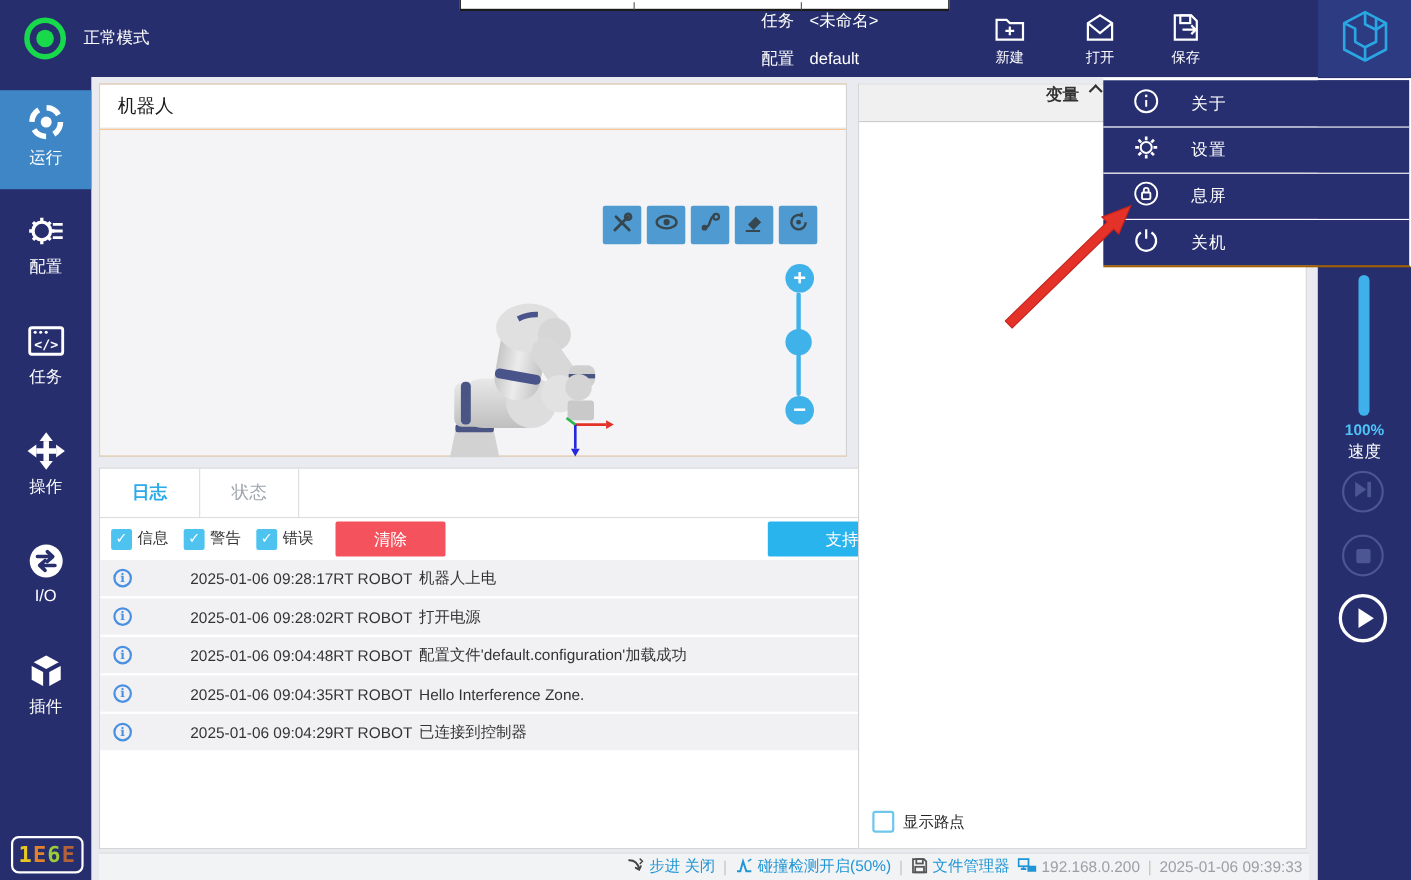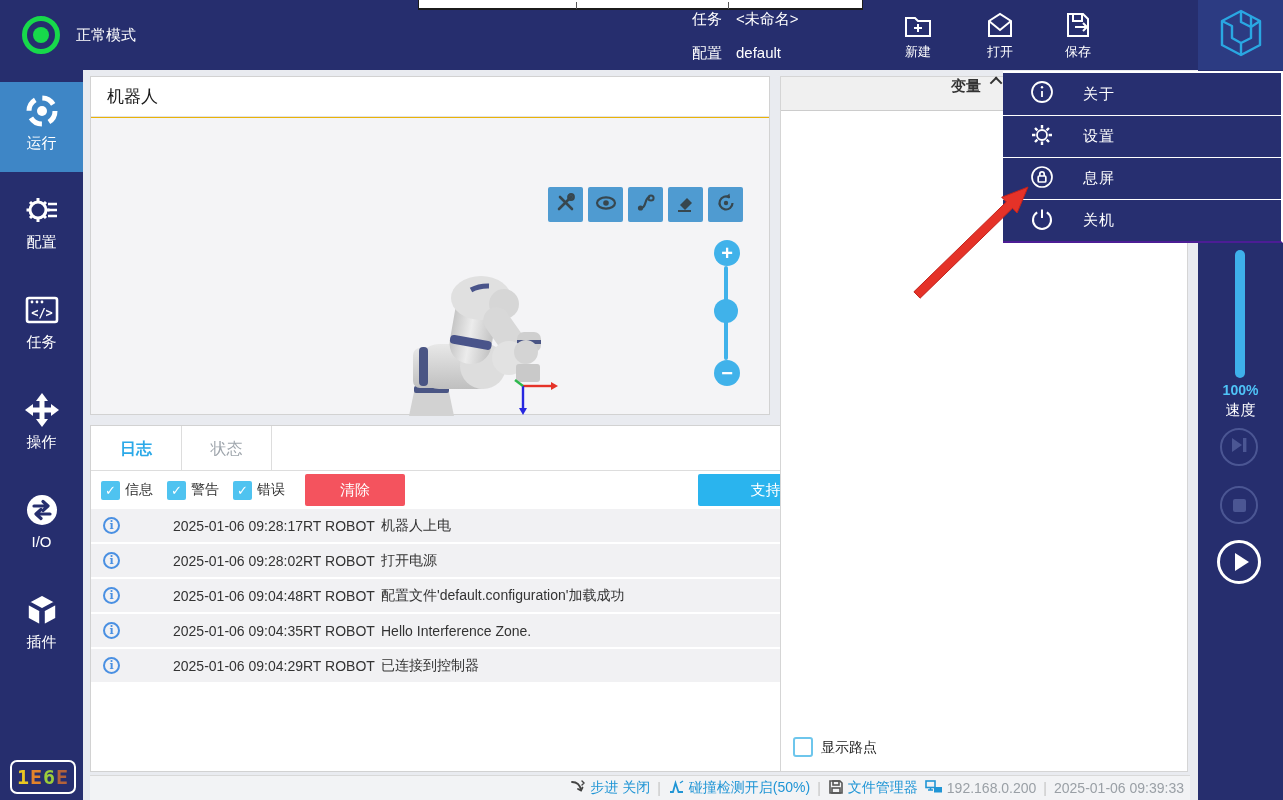--- a/index.html
+++ b/index.html
@@ -29,21 +29,21 @@
   .sb-item.active { background:#3e86c6; }
   .sb-item svg { display:block; margin:10px auto 4px auto; }
   .sb-label { font-size:15px; }
   #sb-badge { position:absolute; left:10px; top:690px; width:66px; height:34px; border:2px solid #fff;
     border-radius:7px; display:flex; align-items:center; justify-content:center;
     font-family:"DejaVu Sans Mono",monospace; font-size:20px; font-weight:bold; letter-spacing:1px; }
   #sb-badge span:nth-child(1){color:#e9c722;} #sb-badge span:nth-child(2){color:#e2832b;}
   #sb-badge span:nth-child(3){color:#9ccc3a;} #sb-badge span:nth-child(4){color:#b3623a;}
 
   
-  #robot-panel { position:absolute; left:90px; top:76px; width:680px; height:339px; background:#eab308;
+  #robot-panel { position:absolute; left:90px; top:76px; width:680px; height:339px; background:#fdba74;
     border:1px solid #d2d2d2; }
   #rp-header { height:40px; line-height:40px; padding-left:16px; font-size:17px; color:#1a1a1a;
     border-bottom:1px solid #e3e3e3; background:#fff; }
   #rp-viewport { position:absolute; left:0; top:41px; right:0; bottom:0; background:#f4f4f6; }
   .vp-btn { position:absolute; top:69px; width:35px; height:35px; background:#4f9bd1; border-radius:2px;
     display:flex; align-items:center; justify-content:center; cursor:pointer; }
   .zoom-circle { position:absolute; width:26px; height:26px; border-radius:50%; background:#40b2ea;
     color:#fff; font-size:20px; font-weight:bold; display:flex; align-items:center; justify-content:center;
     cursor:pointer; line-height:1; }
   #zoom-track { position:absolute; left:633px; top:148px; width:4px; height:94px; background:#40b2ea; border-radius:2px; }
@@ -76,21 +76,21 @@
   #var-header { height:34px; background:#f0f0f0; border-bottom:1px solid #ccc; display:flex; cursor:pointer; }
   #var-title { width:200px; text-align:right; font-size:15px; font-weight:bold; color:#333; }
   .chev-up { width:9px; height:9px; border-left:2px solid #333; border-top:2px solid #333;
     transform:rotate(45deg) translateY(2px); margin-left:12px; }
   #wp-row { position:absolute; left:12px; top:660px; display:flex; align-items:flex-end; }
   #wp-check { width:20px; height:20px; background:#fff; border:2px solid #6ec6ec; border-radius:3px; cursor:pointer; }
   #wp-label { margin-left:8px; font-size:14px; color:#222; }
 
   
   #sys-menu { position:absolute; left:1003px; top:71px; width:280px; z-index:40;
-    border-top:2px solid #fff; border-right:2px solid #fff; border-bottom:2px solid #4c1d95; }
+    border-top:2px solid #fff; border-right:2px solid #fff; border-bottom:2px solid #a16207;font-family:Liberation Mono, monospace; }
   .menu-item { height:42px; background:#272f70; display:flex; align-items:center; padding-left:26px; cursor:pointer; }
   .menu-item + .menu-item { border-top:1.5px solid #fff; }
   .menu-label { color:#fff; font-size:15px; margin-left:28px; letter-spacing:1px; }
 
   
   #rightbar { position:absolute; left:1198px; top:70px; width:85px; height:730px; background:#262e6e; z-index:6; }
   #speed-track { position:absolute; left:37px; top:180px; width:10px; height:128px; background:#3eb0ea; border-radius:6px; cursor:pointer; }
   #speed-value { position:absolute; top:312px; width:100%; text-align:center; color:#4fc3f7; font-size:14px; font-weight:bold; }
   #speed-label { position:absolute; top:331px; width:100%; text-align:center; color:#fff; font-size:15px; }
   .rb-btn { position:absolute; border-radius:50%; display:flex; align-items:center; justify-content:center; cursor:pointer; }

